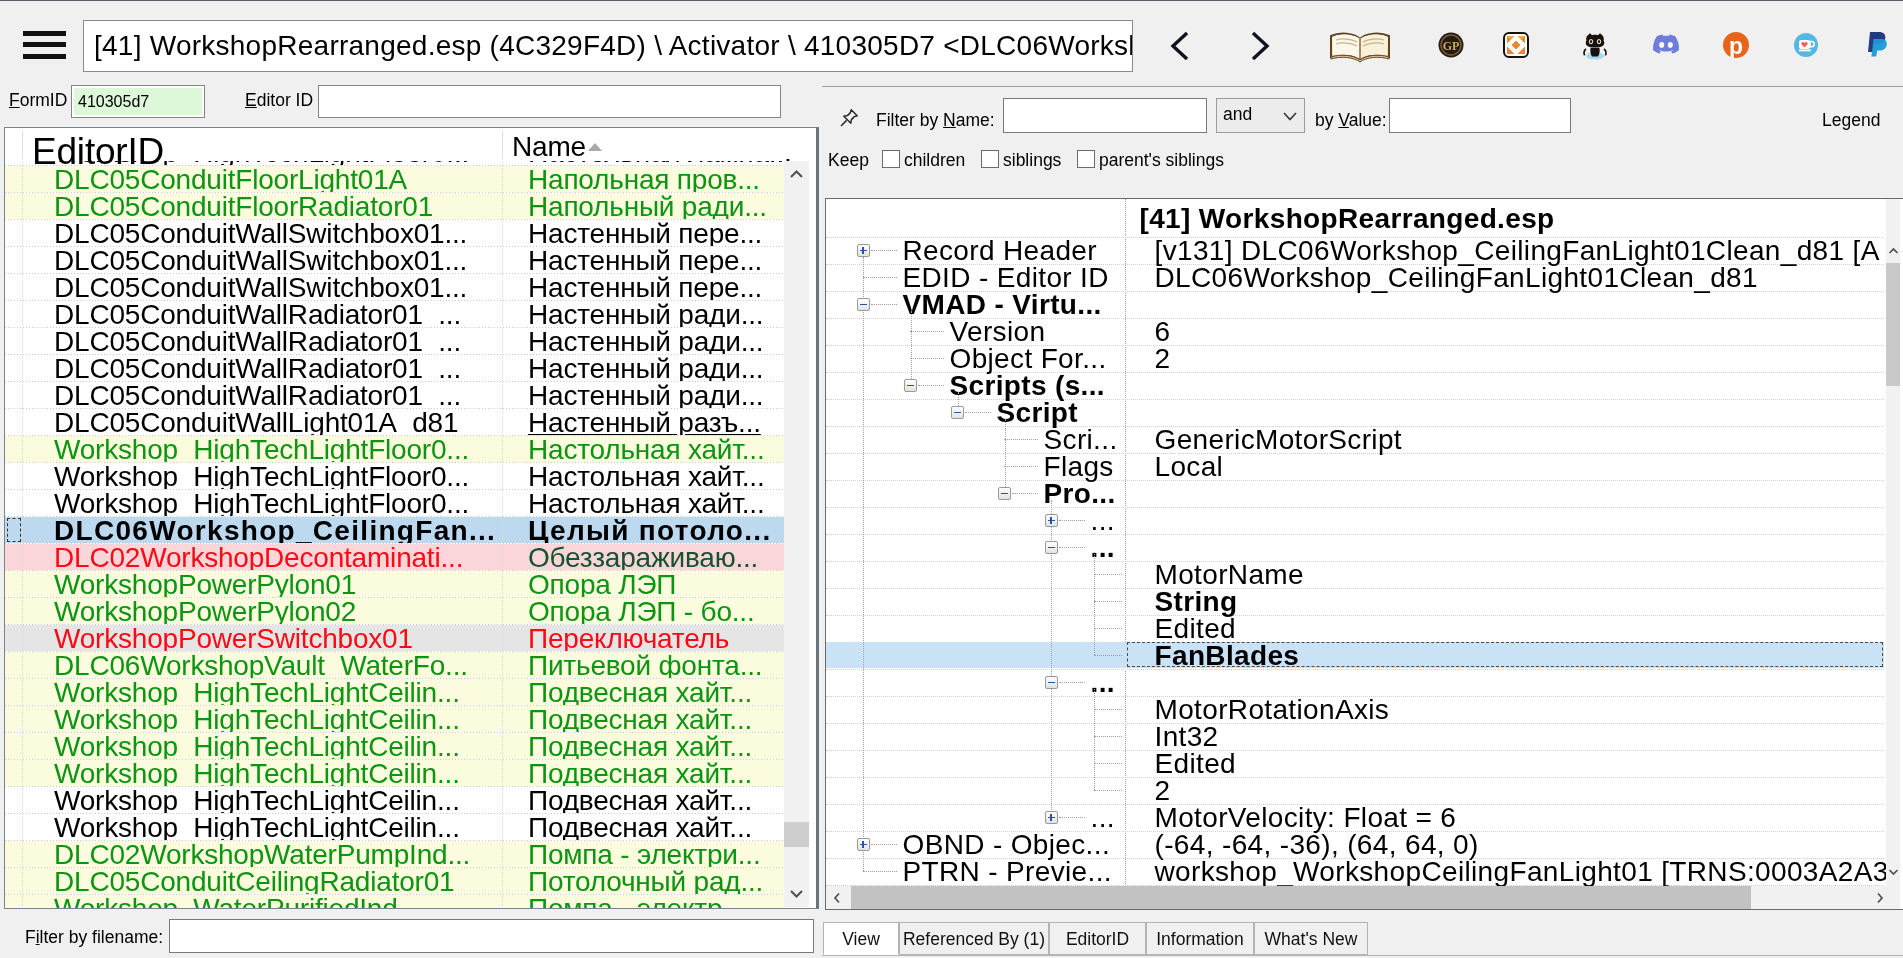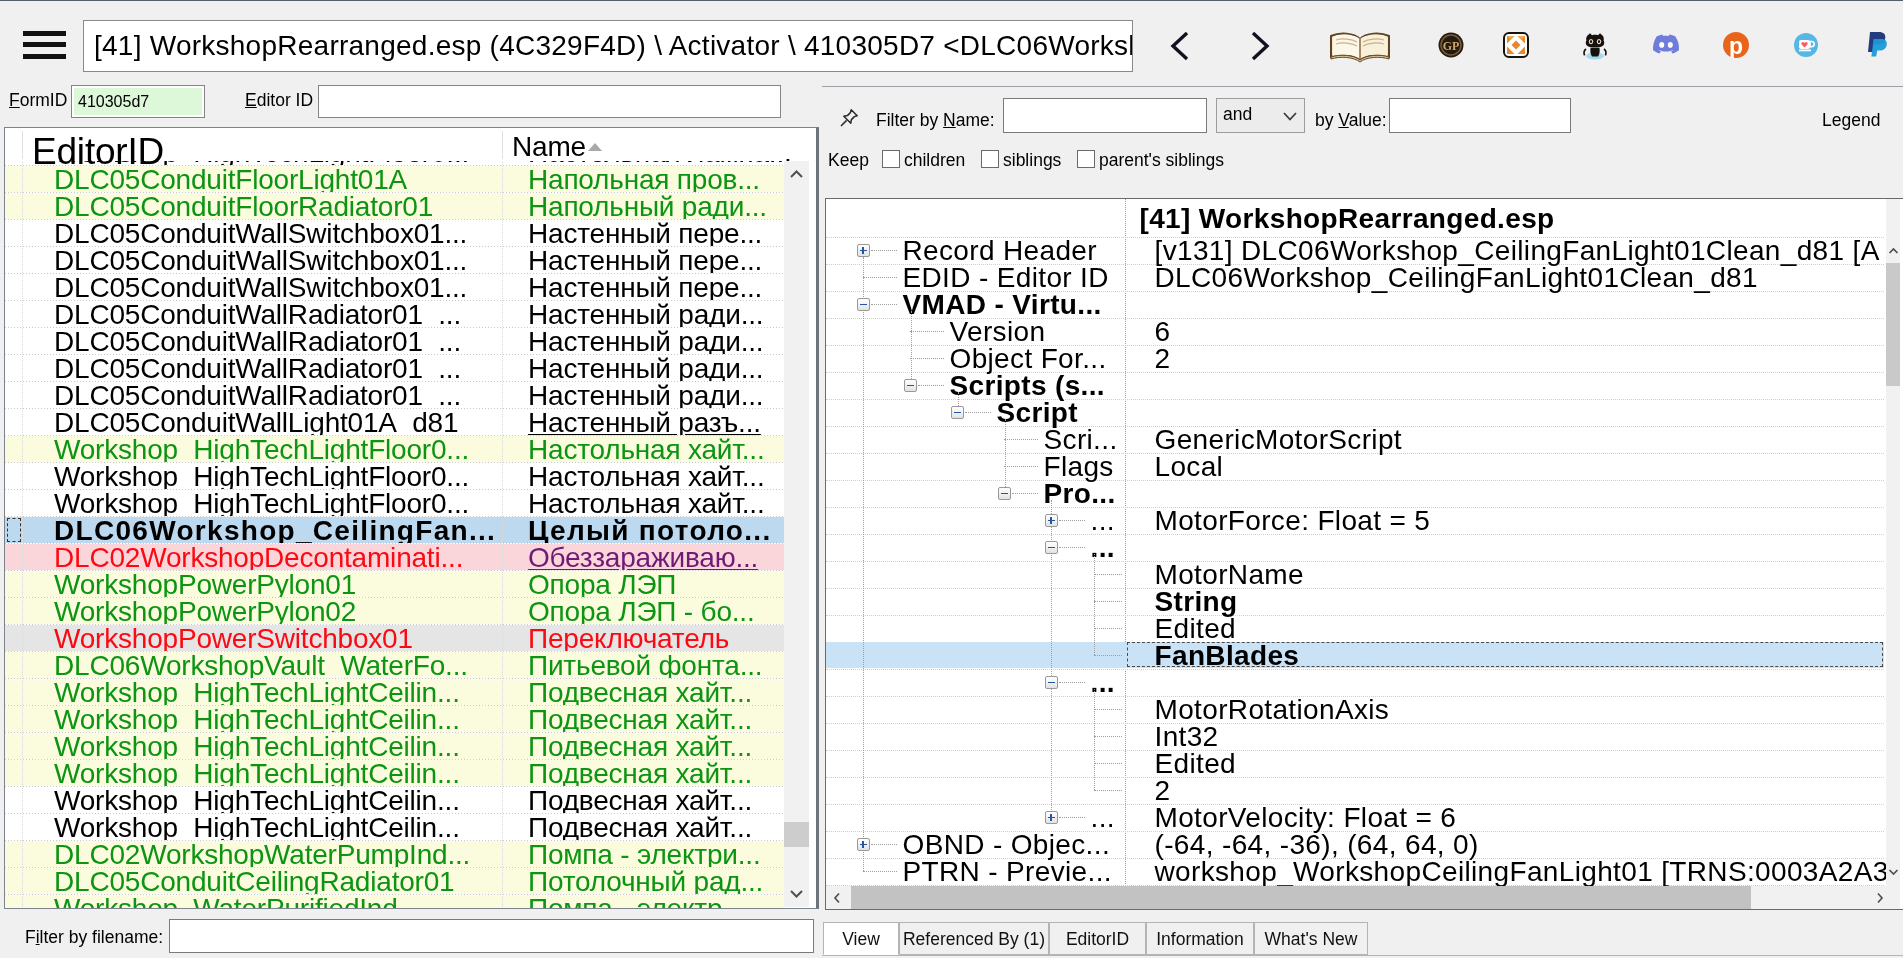--- a/index.html
+++ b/index.html
@@ -194,21 +194,21 @@
 <div class="lrow" style="top:490.0px;background:#fff">
           <span class="eid" style="color:#000;">Workshop_HighTechLightFloor0...</span>
           <span class="nm" style="color:#000;">Настольная хайт...</span>
         </div>
 <div class="lrow" style="top:517.0px;background:#bdd9ef">
           <span class="eid" style="color:#000;font-weight:bold;letter-spacing:1.3px;">DLC06Workshop_CeilingFan...</span>
           <span class="nm" style="color:#000;font-weight:bold;letter-spacing:1.3px;">Целый потоло...</span>
         </div>
 <div class="lrow" style="top:544.0px;background:#fad6db">
           <span class="eid" style="color:#fa0a12;">DLC02WorkshopDecontaminati...</span>
-          <span class="nm" style="color:#701a75;text-decoration:underline;">Обеззараживаю...</span>
+          <span class="nm" style="color:#14532d;">Обеззараживаю...</span>
         </div>
 <div class="lrow" style="top:571.0px;background:#fbfbde">
           <span class="eid" style="color:#0c9412;">WorkshopPowerPylon01</span>
           <span class="nm" style="color:#0c9412;">Опора ЛЭП</span>
         </div>
 <div class="lrow" style="top:598.0px;background:#fbfbde">
           <span class="eid" style="color:#0c9412;">WorkshopPowerPylon02</span>
           <span class="nm" style="color:#0c9412;">Опора ЛЭП - бо...</span>
         </div>
 <div class="lrow" style="top:625.0px;background:#e5e5e5">
@@ -359,21 +359,20 @@
       </div>
       <div class="doth" style="left:185.5px;top:294.7px;width:26px"></div>
       <div class="tl" style="left:217.5px;top:281.2px;font-weight:bold">Pro...</div>
 <div class="hsep" style="top:335.2px"></div>
       <div class="ebox" style="left:218.5px;top:315.2px">
         <span class="pm pmh"></span>
         <span class="pm pmv"></span>
       </div>
       <div class="doth" style="left:232.5px;top:321.7px;width:26px"></div>
       <div class="tl" style="left:264.5px;top:308.2px;font-weight:normal">...</div>
-      <div class="tl" style="left:328.5px;top:308.2px;font-weight:normal">MotorForce: Float = 5</div>
 <div class="hsep" style="top:362.20000000000005px"></div>
       <div class="ebox" style="left:218.5px;top:342.20000000000005px">
         <span class="pm pmh"></span>
       </div>
       <div class="doth" style="left:232.5px;top:348.70000000000005px;width:26px"></div>
       <div class="tl" style="left:264.5px;top:335.20000000000005px;font-weight:bold">...</div>
 <div class="hsep" style="top:389.20000000000005px"></div>
       <div class="doth" style="left:267.5px;top:375.70000000000005px;width:28px"></div>
       <div class="tl" style="left:328.5px;top:362.20000000000005px;font-weight:normal">MotorName</div>
 <div class="hsep" style="top:416.20000000000005px"></div>

